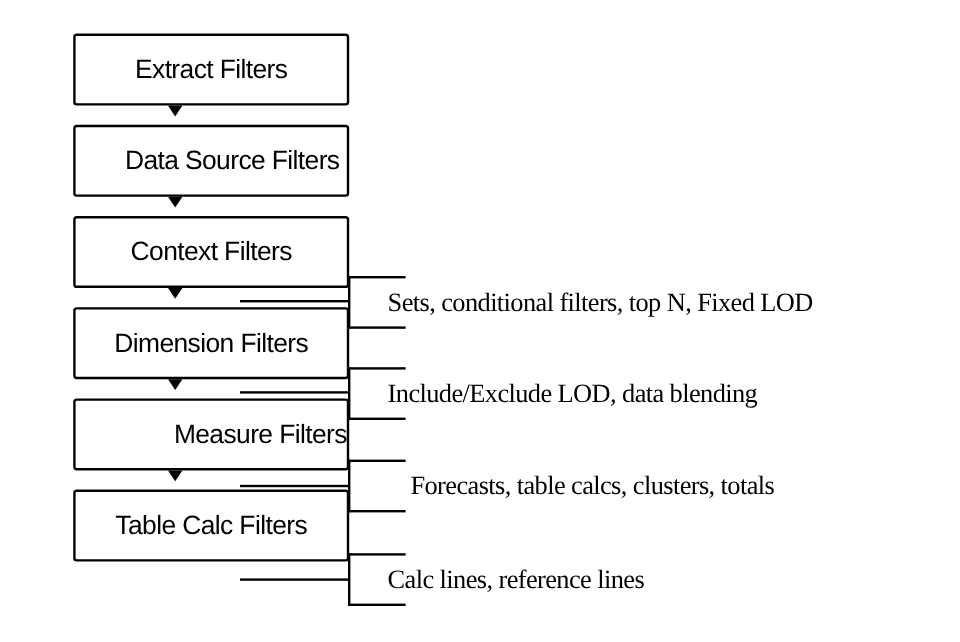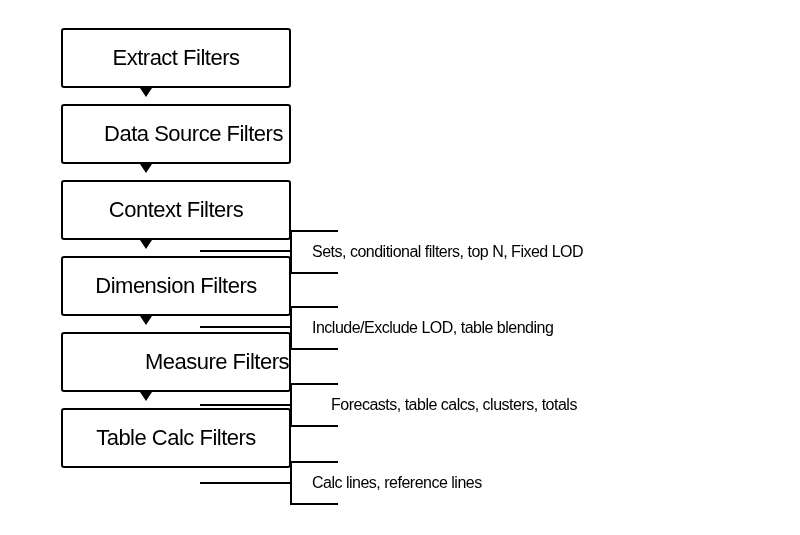--- a/index.html
+++ b/index.html
@@ -56,26 +56,27 @@
     left: 290px;
     width: 48px;
     height: 44px;
     box-sizing: border-box;
     border-left: 2px solid #000000;
     border-top: 2px solid #000000;
     border-bottom: 2px solid #000000;
   }
   .annotation {
     position: absolute;
-    left: 312px;
+    left: 323px;
     height: 30px;
     line-height: 30px;
-    font-size: 16px;
+    font-size: 22px;
     letter-spacing: -0.5px;
     white-space: nowrap;
+    font-family: Liberation Serif, serif;
   }
   
   #box-0 { top: 28px; }
   #box-1 { top: 104px; padding-left: 35px; }
   #box-2 { top: 180px; }
   #box-3 { top: 256px; }
   #box-4 { top: 332px; justify-content: flex-end; }
   #box-5 { top: 408px; }
   #arrow-0 { top: 88px; }
   #arrow-1 { top: 164px; }
@@ -129,17 +130,17 @@
   <div id="conn-1" class="connector"></div>
   <div id="conn-2" class="connector"></div>
   <div id="conn-3" class="connector"></div>
 
   <div id="bracket-0" class="bracket"></div>
   <div id="bracket-1" class="bracket"></div>
   <div id="bracket-2" class="bracket"></div>
   <div id="bracket-3" class="bracket"></div>
 
   <div id="ann-0" class="annotation">Sets, conditional filters, top N, Fixed LOD</div>
-  <div id="ann-1" class="annotation">Include/Exclude LOD, table blending</div>
+  <div id="ann-1" class="annotation">Include/Exclude LOD, data blending</div>
   <div id="ann-2" class="annotation">Forecasts, table calcs, clusters, totals</div>
   <div id="ann-3" class="annotation">Calc lines, reference lines</div>
 
 </div>
 
 </body></html>

